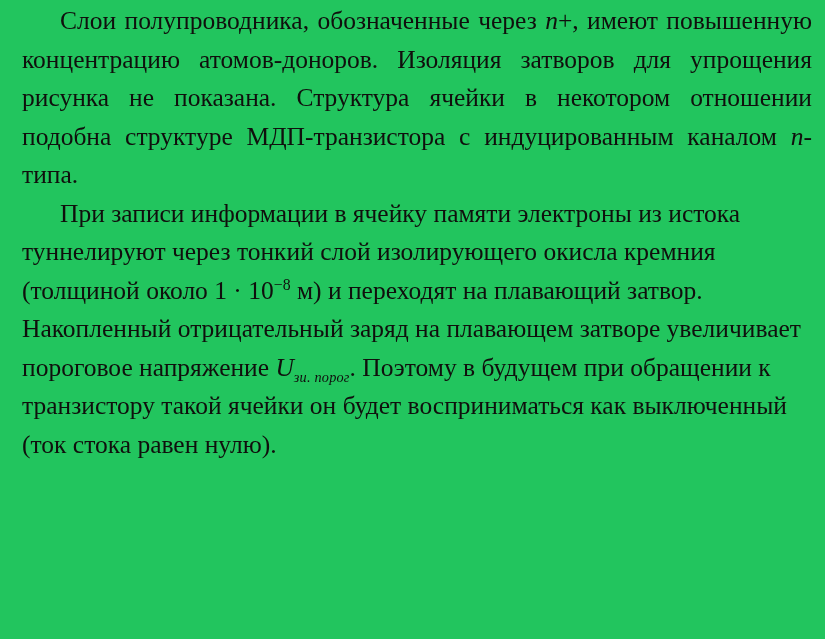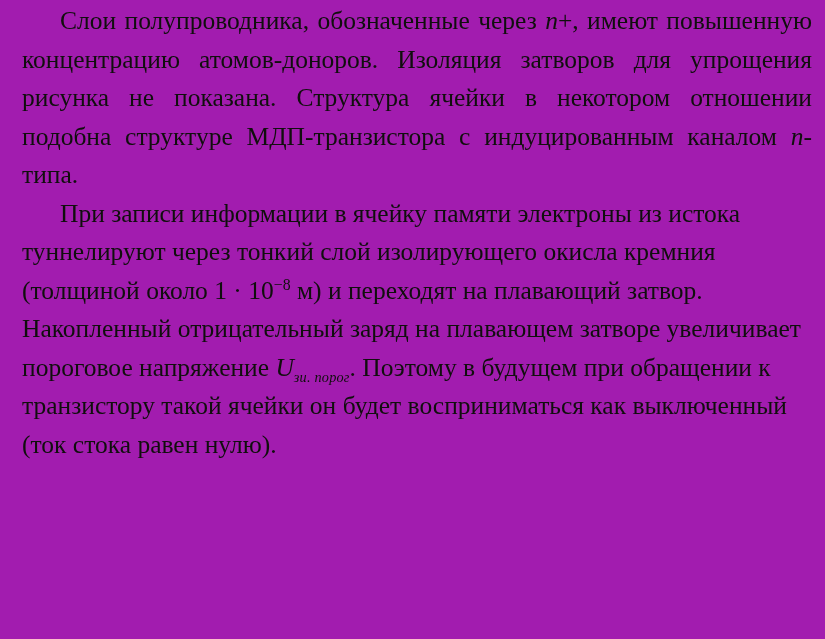--- a/index.html
+++ b/index.html
@@ -4,21 +4,21 @@
 <style>
   html, body {
     margin: 0;
     padding: 0;
     background: #ffffff;
   }
   .page {
     position: relative;
     width: 825px;
     height: 639px;
-    background: #a21caf;
+    background: #22c55e;
     overflow: hidden;
   }
   .text-column {
     position: absolute;
     left: 22px;
     top: 2px;
     width: 790px;
     font-family: "Liberation Serif", "DejaVu Serif", serif;
     font-size: 25.5px;
     line-height: 38.5px;

